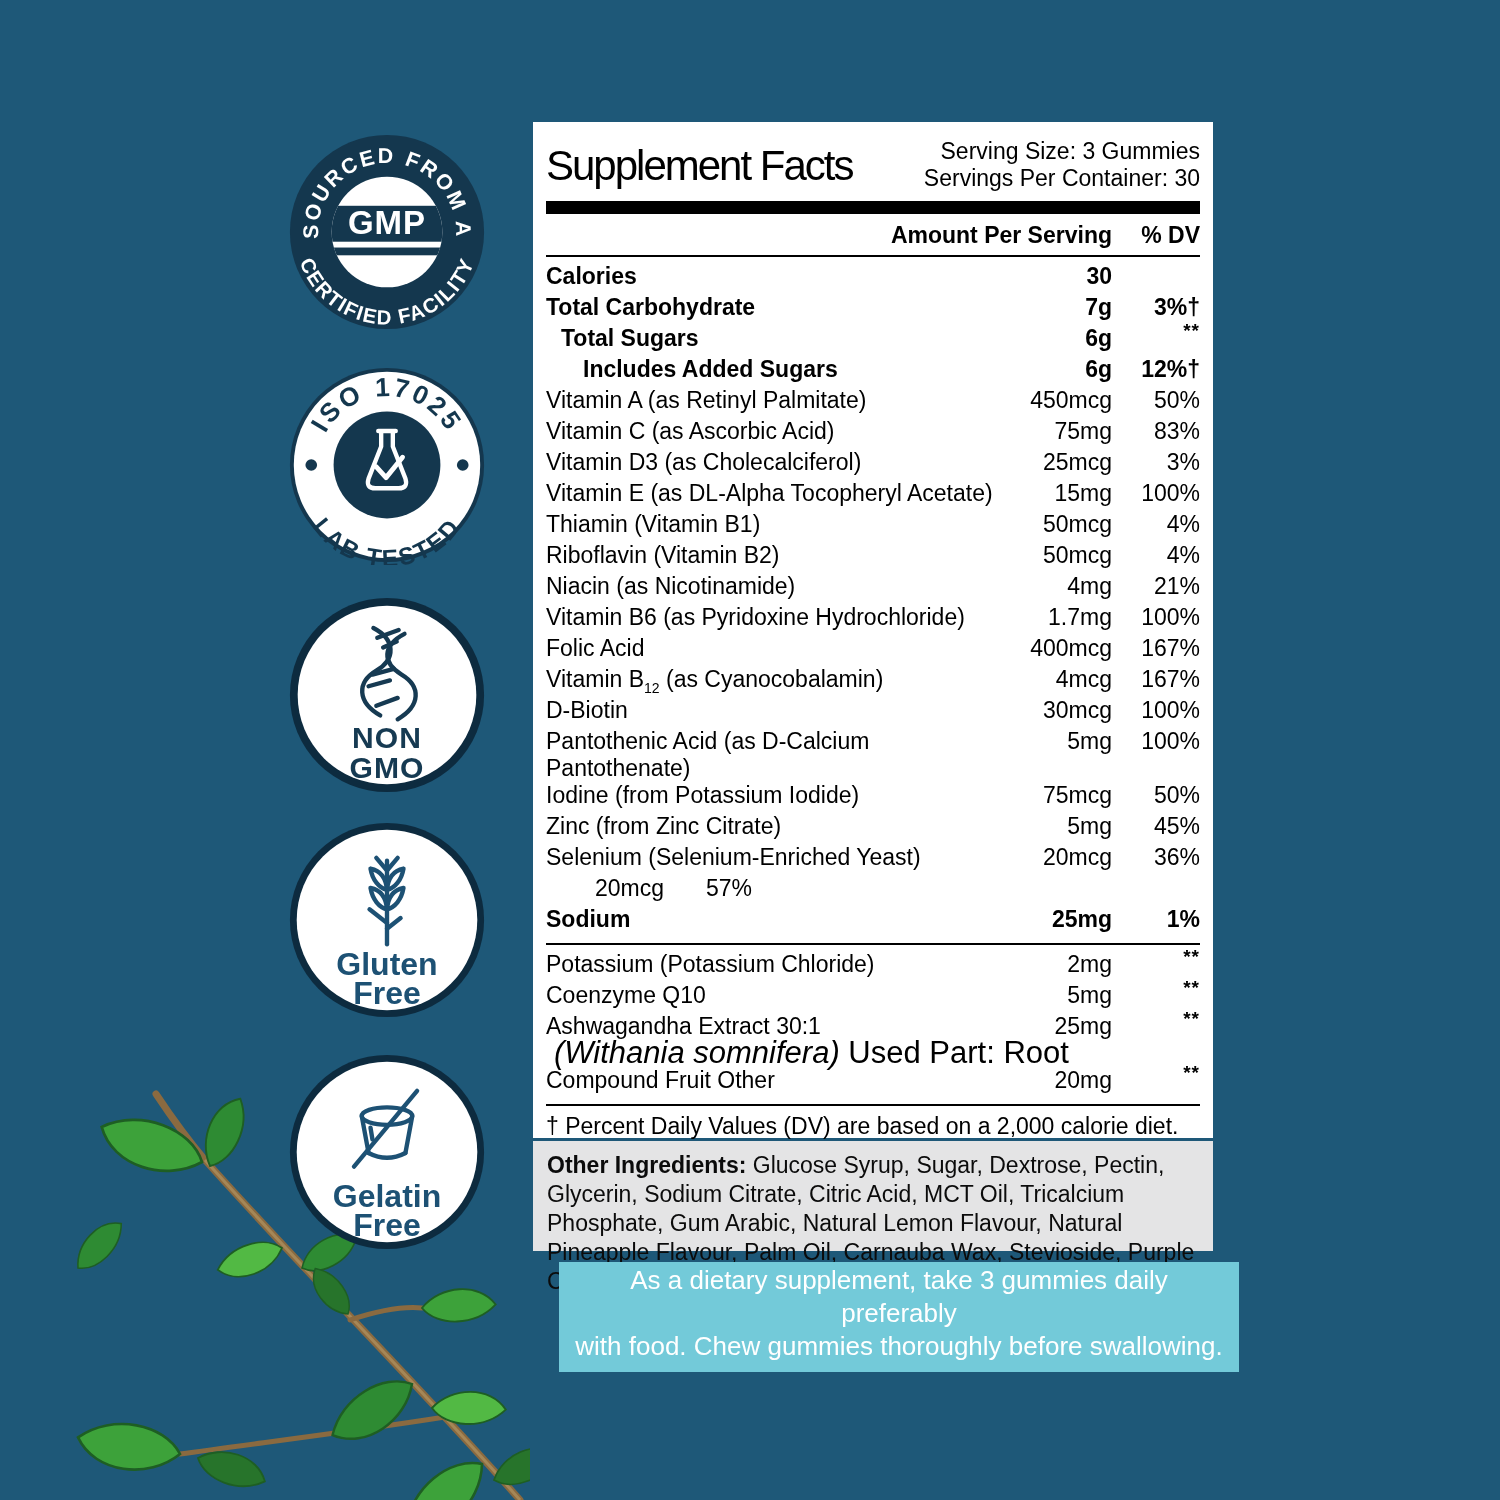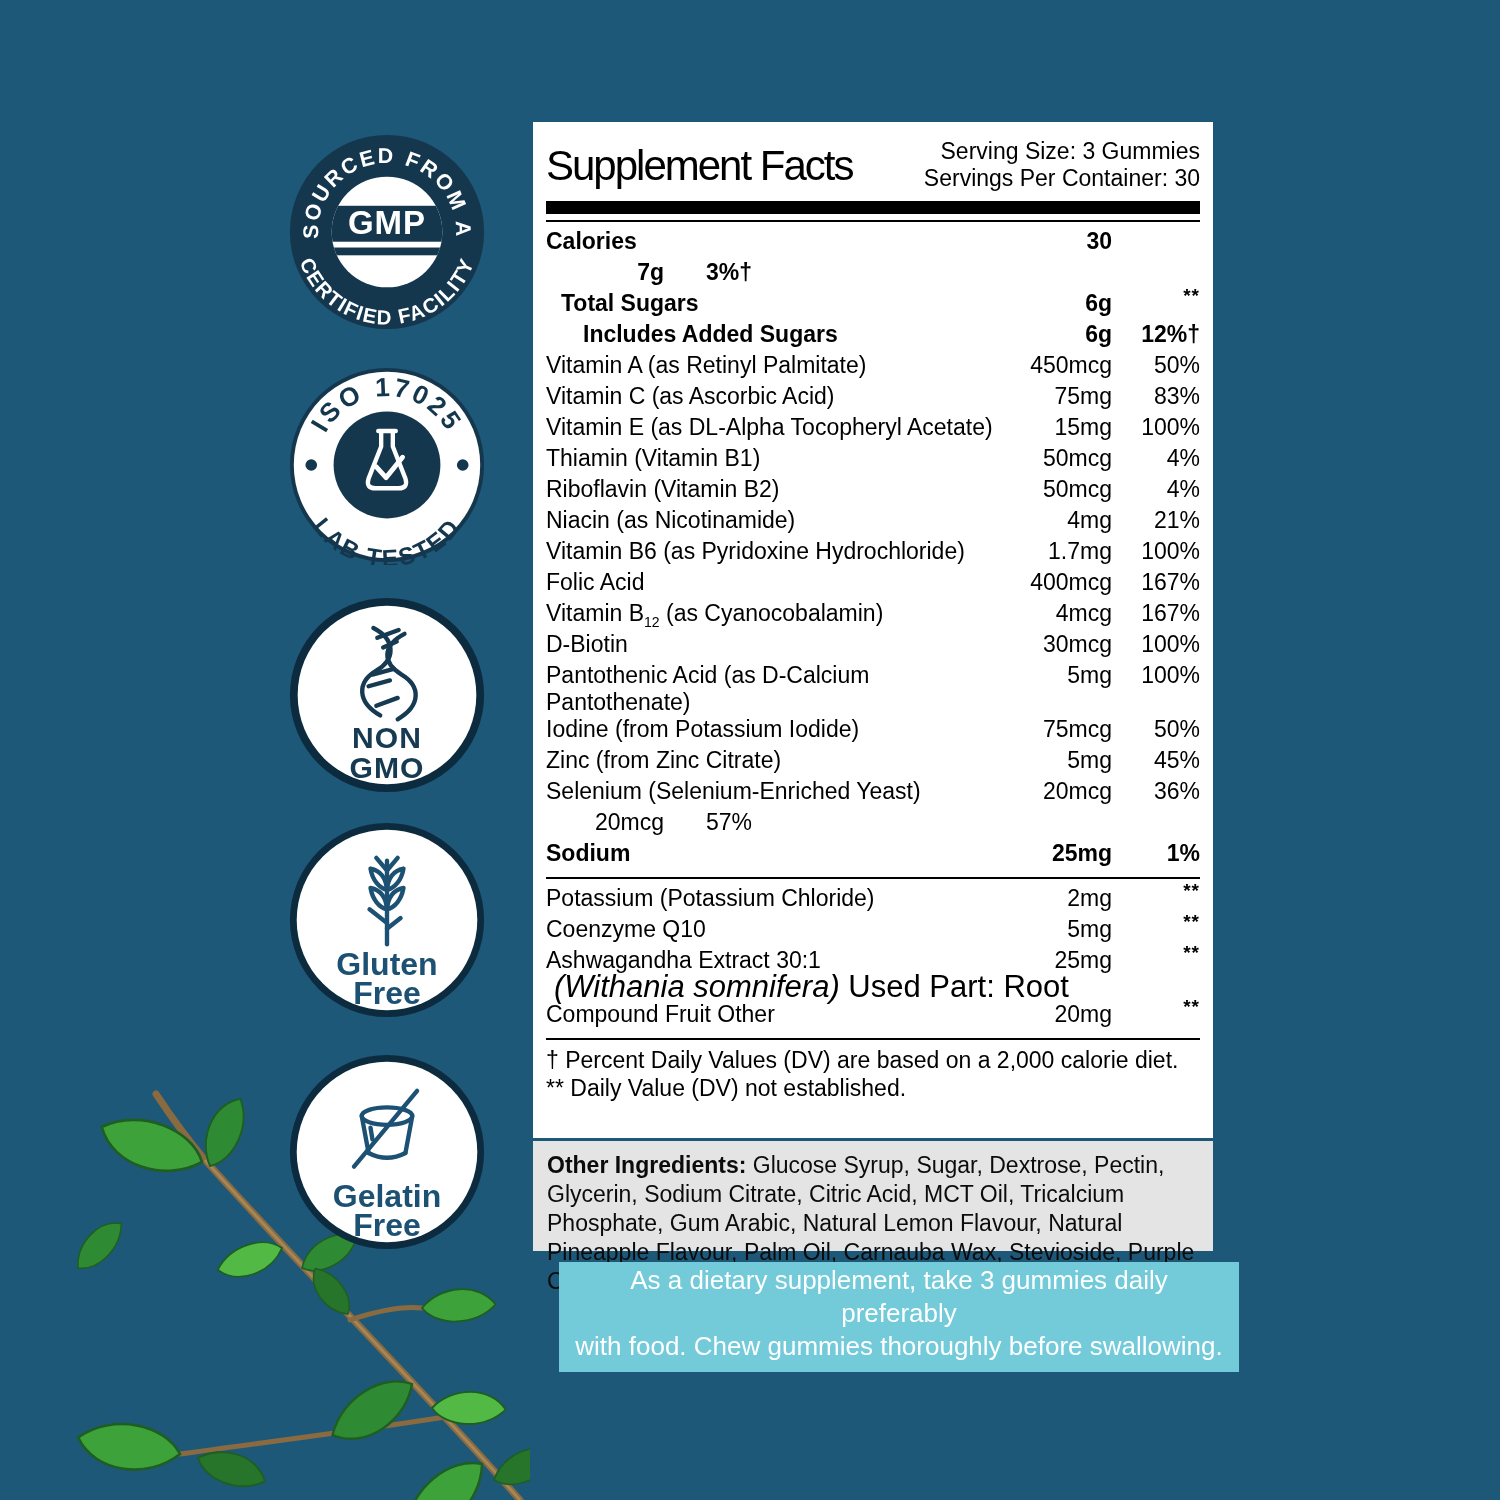--- a/index.html
+++ b/index.html
@@ -165,28 +165,34 @@
 
 <div class="facts-panel">
   <div class="facts-header">
     <h1 class="facts-title">Supplement Facts</h1>
     <div class="serving-block">
       <div>Serving Size: 3 Gummies</div>
       <div>Servings Per Container: 30</div>
     </div>
   </div>
   <div class="thick-bar"></div>
+  <div class="col-head">
+    <span class="spacer"></span>
+    <span class="amt-h">Amount Per Serving</span>
+    <span class="dv-h">% DV</span>
+  </div>
   <div class="hairline"></div>
   <div id="rows">
       <div class="frow bold">
         <span class="lbl">Calories</span>
         <span class="amt">30</span>
         <span class="dv"></span>
       </div>
       <div class="frow bold">
+        <span class="lbl">Total Carbohydrate</span>
         <span class="amt">7g</span>
         <span class="dv">3%†</span>
       </div>
       <div class="frow bold">
         <span class="lbl ind1">Total Sugars</span>
         <span class="amt">6g</span>
         <span class="dv stars">**</span>
       </div>
       <div class="frow bold">
         <span class="lbl ind2">Includes Added Sugars</span>
@@ -195,20 +201,25 @@
       </div>
       <div class="frow">
         <span class="lbl">Vitamin A (as Retinyl Palmitate)</span>
         <span class="amt">450mcg</span>
         <span class="dv">50%</span>
       </div>
       <div class="frow">
         <span class="lbl">Vitamin C (as Ascorbic Acid)</span>
         <span class="amt">75mg</span>
         <span class="dv">83%</span>
+      </div>
+      <div class="frow">
+        <span class="lbl">Vitamin D3 (as Cholecalciferol)</span>
+        <span class="amt">25mcg</span>
+        <span class="dv">3%</span>
       </div>
       <div class="frow">
         <span class="lbl">Vitamin E (as DL-Alpha Tocopheryl Acetate)</span>
         <span class="amt">15mg</span>
         <span class="dv">100%</span>
       </div>
       <div class="frow">
         <span class="lbl">Thiamin (Vitamin B1)</span>
         <span class="amt">50mcg</span>
         <span class="dv">4%</span>

